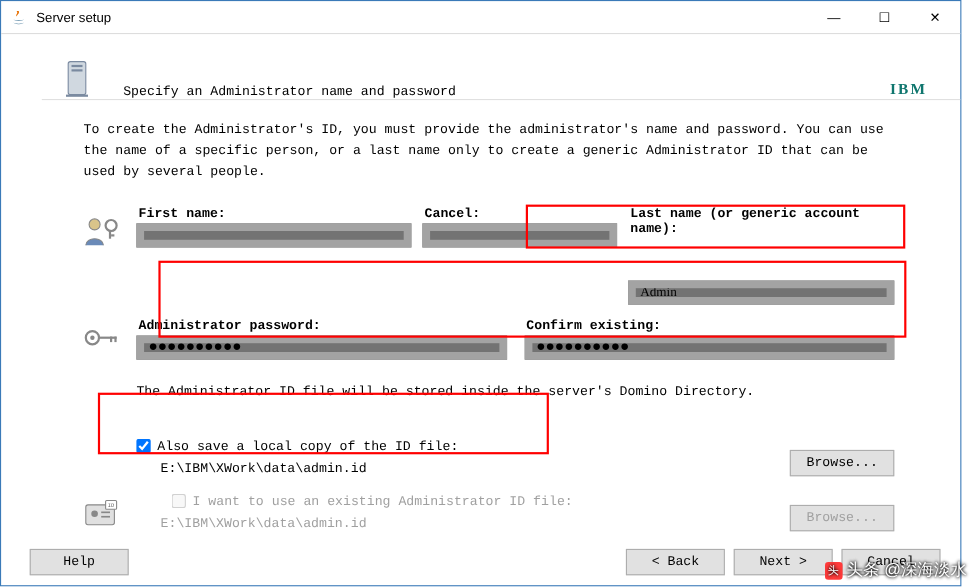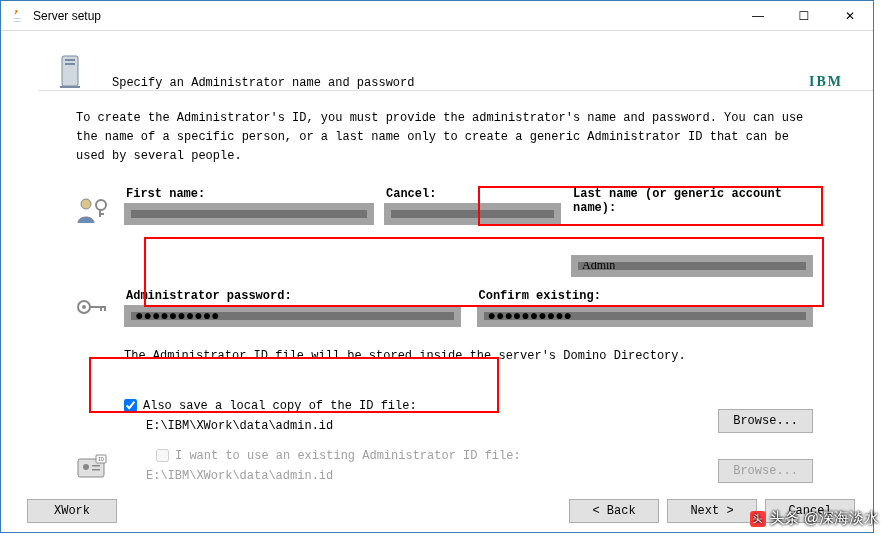--- a/index.html
+++ b/index.html
@@ -185,21 +185,21 @@
         </div>
         <div class="path-text disabled">E:\IBM\XWork\data\admin.id</div>
       </div>
       <div class="browse-area">
         <button class="btn" disabled="">Browse...</button>
       </div>
     </div>
   </div>
 
   <div class="footer">
-    <button class="btn">XWork</button>
+    <button class="btn">Help</button>
     <span class="spacer"></span>
     <button class="btn">&lt; Back</button>
     <button class="btn">Next &gt;</button>
     <button class="btn">Cancel</button>
   </div>
 
   <div class="hl" style="left:477px; top:185px; width:345px; height:40px;"></div>
   <div class="hl" style="left:143px; top:236px; width:680px; height:70px;"></div>
   <div class="hl" style="left:88px; top:356px; width:410px; height:56px;"></div>
 </div>

